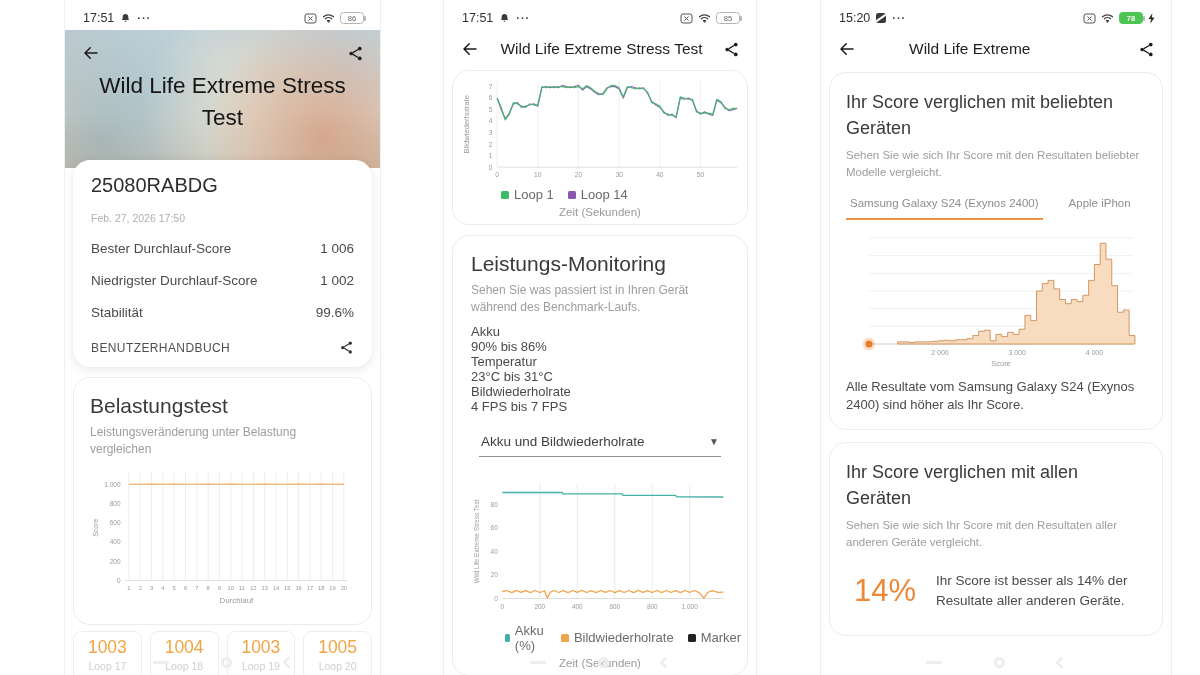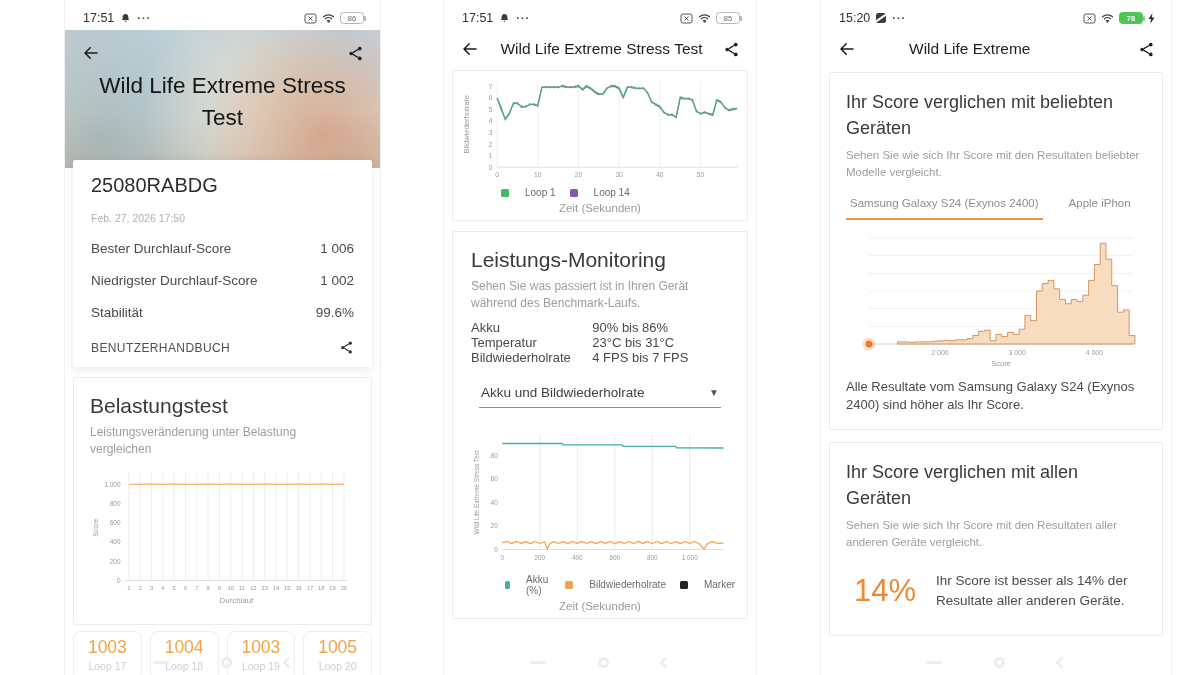--- a/index.html
+++ b/index.html
@@ -40,21 +40,21 @@
             radial-gradient(circle at 82% 75%, rgba(205,95,50,.38), transparent 42%),
             radial-gradient(circle at 60% 55%, rgba(225,220,205,.9), transparent 55%),
             radial-gradient(circle at 12% 80%, rgba(120,150,162,.45), transparent 48%),
             radial-gradient(circle at 30% 35%, rgba(190,215,225,.8), transparent 50%),
             linear-gradient(180deg,#c3ced4 0%, #dcd9cd 60%, #cfc4b2 100%); }
   .hero-nav { display:flex; align-items:center; justify-content:space-between; padding:14px 16px 0; }
   .hero-title { text-align:center; font-size:22.5px; line-height:1.4; color:#161616;
                 margin:8px 30px 0; }
 
   
-  .card { background:#fff; border:1px solid #ececec; border-radius:2px; margin:0 8px;
+  .card { background:#fff; border:1px solid #ececec; border-radius:17px; margin:0 8px;
           position:relative; }
   .shadow-card { box-shadow:0 2px 10px rgba(0,0,0,.10); border:none; z-index:2; }
   .result-card { margin-top:-8px; padding:14px 18px 12px; }
   .device-name { font-size:20px; color:#2e2e2e; }
   .device-date { font-size:10.5px; color:#b0b0b0; margin-top:15px; }
   .kv-row { display:flex; align-items:baseline; margin-top:17px; font-size:13.5px; color:#4a4a4a; }
   .kv-row .val { margin-left:auto; }
   .manual-row { display:flex; align-items:center; margin-top:20px; }
   .manual-link { font-size:12px; letter-spacing:.4px; color:#4f4f4f; cursor:pointer; }
   .manual-row .iconbtn { margin-left:auto; }
@@ -65,26 +65,26 @@
 
   .loops-row { display:flex; gap:8px; margin:6px 8px 0; }
   .loop-box { flex:1; border:1px solid #eeeeee; border-radius:8px; text-align:center;
               padding:5px 2px 8px; }
   .loop-score { font-size:17.5px; color:#f3a444; }
   .loop-label { font-size:10.5px; color:#cfcfcf; margin-top:2px; }
 
   
   .chart-card-top { margin-top:2px; padding:4px 6px 6px; }
   .legend-row { display:flex; align-items:center; gap:14px; padding-left:42px; margin-top:2px; }
-  .legend-item { display:flex; align-items:center; gap:16px; font-size:10px; color:#6b6b6b; }
+  .legend-item { display:flex; align-items:center; gap:5px; font-size:13px; color:#6b6b6b; }
   .legend-swatch { width:8px; height:8px; border-radius:1.5px; }
   .axis-xlabel { text-align:center; font-size:11.5px; color:#9a9a9a; margin-top:4px; }
 
   .monitor-card { margin-top:10px; padding:16px 18px 6px; }
-  .mon-row { display:flex; font-size:13px; color:#4a4a4a; }
+  .mon-row { display:flex; font-size:13px; color:#4a4a4a;flex-direction:column; }
   .mon-row .lbl { width:47%; }
   .dropdown { margin:20px 8px 0; border-bottom:1.5px solid #8f8f8f; padding:0 2px 7px;
               display:flex; align-items:center; font-size:13.5px; color:#3e3e3e; cursor:pointer; }
   .dropdown .caret { margin-left:auto; font-size:10px; color:#555; }
 
   
   .cmp-card { margin-top:4px; padding:16px 16px 14px; overflow:hidden; }
   .cmp-h { font-size:18px; color:#3a3a3a; font-weight:500; line-height:1.45; }
   .cmp-sub { font-size:11.5px; color:#9d9d9d; line-height:1.45; margin-top:6px; }
   .tabs { display:flex; margin-top:16px; white-space:nowrap; }

